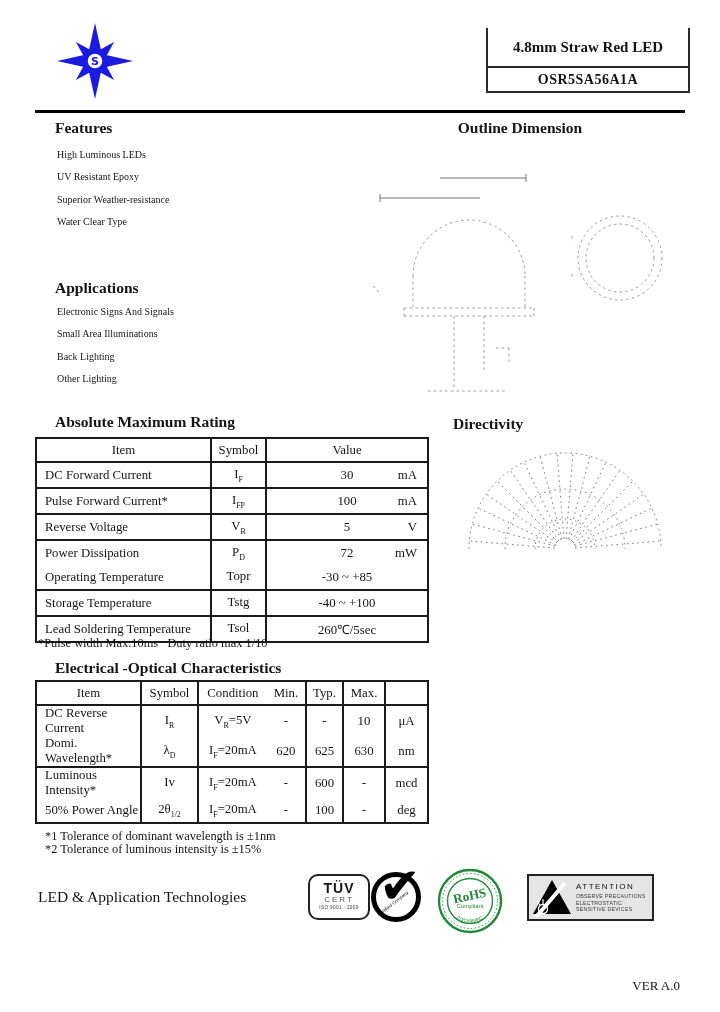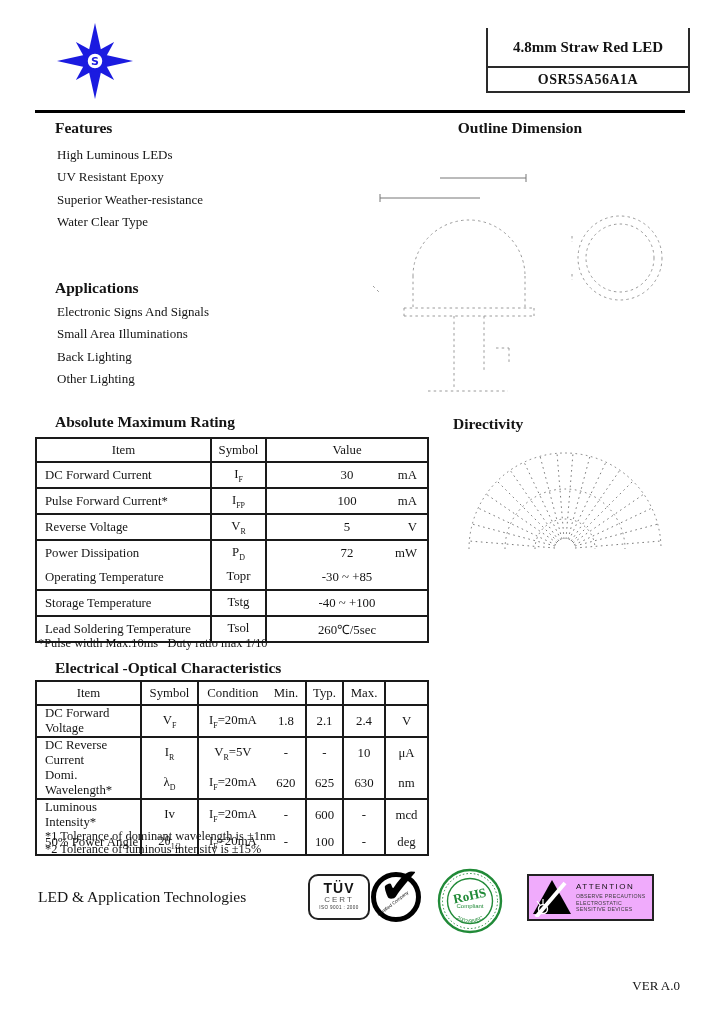--- a/index.html
+++ b/index.html
@@ -16,21 +16,21 @@
   .title-boxes { width:200px; border-left:2px solid #2a2a2a; border-right:2px solid #2a2a2a;
     border-bottom:2px solid #2a2a2a; }
   .title-box-1 { height:38px; display:flex; align-items:center; justify-content:center;
     font-weight:bold; font-size:15px; border-bottom:2px solid #2a2a2a; }
   .title-box-2 { height:23px; display:flex; align-items:center; justify-content:center;
     font-weight:bold; font-size:14px; letter-spacing:0.5px; }
   .header-rule { left:35px; top:110px; width:650px; height:3px; background:#000; }
 
   
   .sec-h { font-weight:bold; font-size:15.5px; }
-  .plain-list { list-style:none; margin:0; padding:0; font-size:13px; }
+  .plain-list { list-style:none; margin:0; padding:0; font-size:10px; }
   .plain-list li { line-height:22.4px; height:22.4px; white-space:nowrap; }
 
   
   table.dtable { border-collapse:separate; border-spacing:0; border:2px solid #1a1a1a;
     table-layout:fixed; font-size:12.8px; background:#fff; }
   .dtable td, .dtable th { border-right:2px solid #1a1a1a; border-bottom:2px solid #1a1a1a;
     padding:0; font-weight:normal; text-align:center; height:24px; overflow:hidden;
     font-size:12.8px; }
   .dtable th { height:22px; }
   .dtable td:last-child, .dtable th:last-child { border-right:none; }
@@ -53,21 +53,21 @@
   .tuv-l1 { font-weight:bold; font-size:14px; margin-top:4px; letter-spacing:1px; }
   .tuv-l2 { font-size:8px; color:#555; letter-spacing:2px; margin-top:-1px; }
   .tuv-l3 { font-size:4.6px; color:#333; margin-top:1px; letter-spacing:0.4px; }
   .cert-circle { left:371px; top:872px; width:40px; height:40px; border:5px solid #000;
     border-radius:50%; background:#fff; }
   .cert-check { position:absolute; left:3px; top:-16px; font-size:50px; line-height:1;
     color:#000; font-family:"DejaVu Sans",sans-serif; }
   .cert-label { position:absolute; left:-2px; top:24px; font-size:4.6px; color:#111;
     transform:rotate(-38deg); font-family:"Liberation Sans",sans-serif; white-space:nowrap; }
   .attn-box { left:527px; top:874px; width:123px; height:43px; border:2px solid #222;
-    background:#f0abfc; display:flex; align-items:center;
+    background:#e5e5e5; display:flex; align-items:center;
     font-family:"Liberation Sans",sans-serif; }
   .attn-txt { margin-left:4px; }
   .attn-title { font-size:8px; letter-spacing:1.5px; color:#111; margin-bottom:2px; }
   .attn-line { font-size:5.2px; color:#3a3a3a; line-height:6.6px; letter-spacing:0.3px; }
   .version { font-size:13px; }
 </style>
 </head>
 <body>
 
 <div class="abs" style="left:0;top:0;width:720px;height:1012px;">
@@ -237,33 +237,20 @@
         <div class="cm">
               <span class="c">Condition</span>
               <span class="m">Min.</span>
             </div>
       </th>
       <th>Typ.</th>
       <th>Max.</th>
       <th></th>
     </tr>
     <tr>
-      <td class="item-cell">DC Forward Voltage</td>
-      <td><span>V</span><sub>F</sub></td>
-      <td>
-        <div class="cm">
-              <span class="c"><span>I</span><sub>F</sub><span>=20mA</span></span>
-              <span class="m">1.8</span>
-            </div>
-      </td>
-      <td>2.1</td>
-      <td>2.4</td>
-      <td>V</td>
-    </tr>
-    <tr>
       <td class="item-cell nb">DC Reverse Current</td>
       <td class="nb"><span>I</span><sub>R</sub></td>
       <td class="nb">
         <div class="cm">
               <span class="c"><span>V</span><sub>R</sub><span>=5V</span></span>
               <span class="m">-</span>
             </div>
       </td>
       <td class="nb">-</td>
       <td class="nb">10</td>

